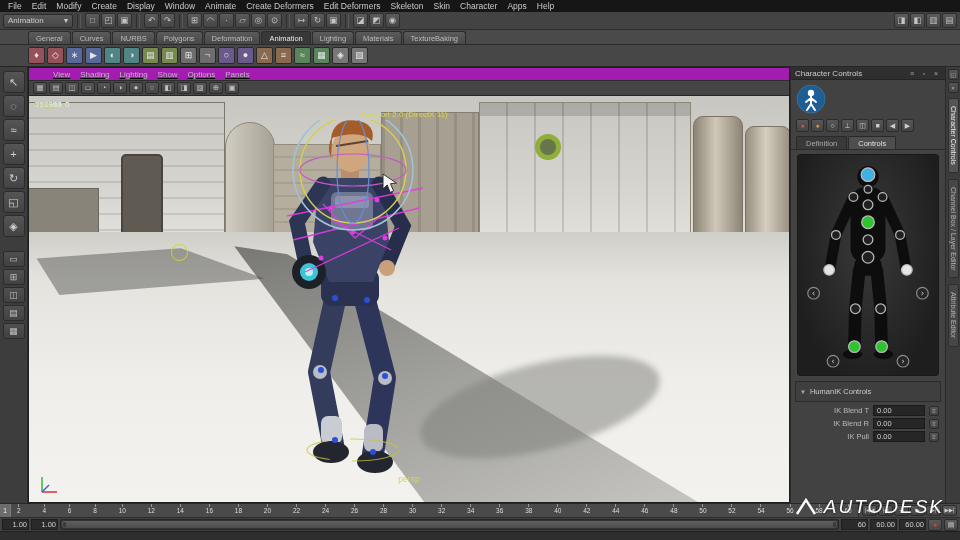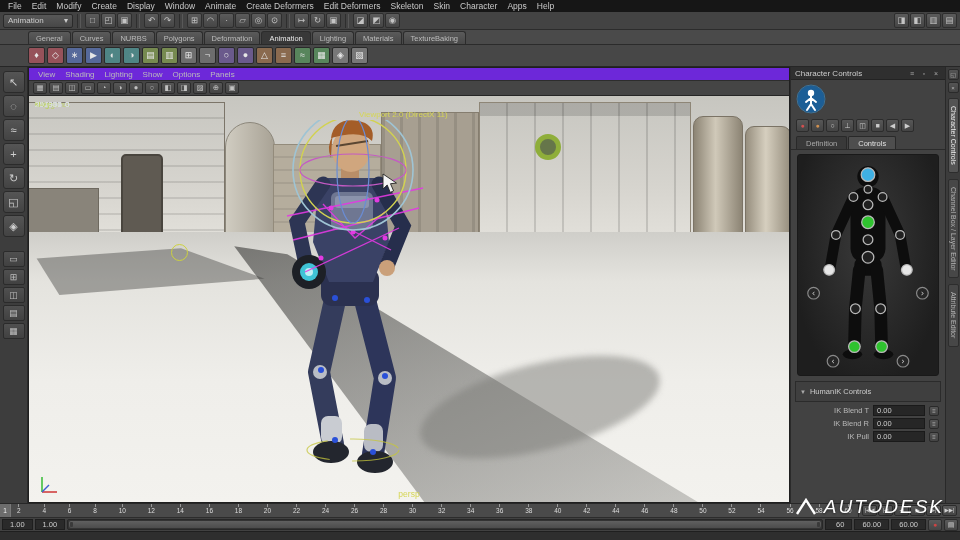--- a/index.html
+++ b/index.html
@@ -27,21 +27,21 @@
 
   
   .main{display:flex;height:436px;}
 
   .toolbox{width:28px;background:#3d3d3d;border-right:1px solid #2a2a2a;display:flex;flex-direction:column;align-items:center;padding-top:4px;gap:2px;}
   .tool{width:22px;height:22px;background:linear-gradient(#555,#434343);border:1px solid #2b2b2b;border-radius:3px;color:#cfcfcf;font-size:11px;display:flex;align-items:center;justify-content:center;line-height:1;}
   .tool-gap{height:10px;}
   .layout-btn{width:22px;height:16px;background:linear-gradient(#505050,#414141);border:1px solid #2b2b2b;border-radius:2px;color:#bdbdbd;font-size:9px;display:flex;align-items:center;justify-content:center;line-height:1;}
 
   .viewport-col{flex:1;display:flex;flex-direction:column;border:1px solid #1f1f1f;background:#333;}
-  .panel-menubar{height:13px;background:#6d28d9;display:flex;align-items:center;padding:0 4px;border-bottom:1px solid #2d2d2d;}
+  .panel-menubar{height:13px;background:#a21caf;display:flex;align-items:center;padding:0 19px;border-bottom:1px solid #2d2d2d;text-decoration:underline;}
   .pm-item{color:#bcbcbc;font-size:8px;padding:0 5px;line-height:13px;}
   .panel-iconbar{height:15px;background:#454545;border-bottom:1px solid #262626;display:flex;align-items:center;gap:2px;padding:0 4px;}
   .p-icon{width:14px;height:12px;background:linear-gradient(#565656,#444);border:1px solid #2c2c2c;border-radius:2px;color:#c2c2c2;font-size:7.5px;display:flex;align-items:center;justify-content:center;line-height:1;}
 
   
   .scene{flex:1;position:relative;overflow:hidden;background:linear-gradient(180deg,#c7c6c0 0%,#d6d4ce 22%,#e3e1db 36%);}
   .scene *{position:absolute;}
   .b-left{left:-2px;top:6px;width:198px;height:142px;background:linear-gradient(#b1a899,#968d7f);border:1px solid #7c7569;background-image:repeating-linear-gradient(180deg,rgba(0,0,0,0) 0 14px,rgba(0,0,0,.10) 14px 16px);}
   .b-left-door{left:92px;top:58px;width:42px;height:90px;background:#5f5a52;border:2px solid #49453e;border-radius:5px 5px 0 0;}
   .b-low{left:-2px;top:92px;width:72px;height:58px;background:#89847a;border:1px solid #6e695f;}
@@ -58,21 +58,21 @@
   .char-shadow{left:388px;top:268px;width:246px;height:86px;background:rgba(124,124,119,.5);border-radius:50%;transform:rotate(-14deg);filter:blur(3px);}
   .sel-circle{left:142px;top:148px;width:17px;height:17px;border:1.5px solid #cdd23e;border-radius:50%;}
   .char-svg{left:206px;top:24px;width:264px;height:380px;}
 
   .hud{left:6px;top:4px;font-size:8px;line-height:10.5px;white-space:nowrap;}
   .hud-row span{display:inline-block;}
   .hud-label{width:48px;color:#bcd162;}
   .hud-val{width:42px;color:#d9dde1;}
   .hud-sel{padding-left:30px;color:#d9dde1;}
   .renderer-label{left:330px;top:14px;color:#d6d655;font-size:8px;}
-  .camera-label{left:50%;bottom:3px;transform:translateX(-50%);color:#d6d655;font-size:8.5px;}
+  .camera-label{left:50%;bottom:18px;transform:translateX(-50%);color:#d6d655;font-size:8.5px;}
   .axis-svg{left:6px;bottom:4px;width:30px;height:30px;}
 
   
   .right-panel{width:155px;background:#424242;border-left:1px solid #2a2a2a;display:flex;flex-direction:column;}
   .panel-header{height:13px;background:#2f2f2f;border-bottom:1px solid #232323;display:flex;align-items:center;padding:0 4px;gap:2px;}
   .ph-title{color:#cccccc;font-size:8px;flex:1;}
   .ph-icon{width:10px;height:10px;color:#aaaaaa;font-size:7px;display:flex;align-items:center;justify-content:center;}
   .cc-top{display:flex;align-items:center;gap:5px;padding:4px 5px 2px 5px;}
   .cc-badge{width:30px;height:30px;flex:none;}
   .cc-rows{flex:1;display:flex;flex-direction:column;gap:3px;}
@@ -105,21 +105,21 @@
   .time-marker{width:11px;background:rgba(160,160,160,.40);border-right:1px solid #7a7a7a;display:flex;align-items:center;justify-content:center;font-size:6.5px;color:#f2f2f2;}
   .ticks{flex:1;display:flex;justify-content:space-between;padding:0 6px;border-right:1px solid #2e2e2e;}
   .tick{display:flex;flex-direction:column;align-items:center;justify-content:flex-start;}
   .tick i{width:1px;height:3px;background:#9a9a9a;}
   .tick em{font-style:normal;font-size:6.5px;color:#dcdcdc;line-height:8px;}
   .transport{display:flex;align-items:center;gap:1px;padding:0 3px;}
   .tr-btn{min-width:15px;height:11px;background:linear-gradient(#5b5b5b,#454545);border:1px solid #2c2c2c;border-radius:2px;color:#d0d0d0;font-size:5.5px;display:flex;align-items:center;justify-content:center;padding:0 1px;line-height:1;}
 
   
   .range-row{height:14px;background:#414141;border-top:1px solid #2c2c2c;display:flex;align-items:center;gap:2px;padding:0 2px;}
-  .num-field{min-width:27px;height:11px;background:#2a2a2a;border:1px solid #1e1e1e;color:#cccccc;font-size:7.5px;display:flex;align-items:center;justify-content:flex-end;padding:0 7px;}
+  .num-field{min-width:27px;height:11px;background:#2a2a2a;border:1px solid #1e1e1e;color:#cccccc;font-size:7.5px;display:flex;align-items:center;justify-content:flex-end;padding:0 1px;}
   .range-groove{flex:1;height:11px;background:#333333;border:1px solid #272727;position:relative;border-radius:2px;}
   .range-handle{position:absolute;left:1px;right:1px;top:1px;bottom:1px;background:linear-gradient(#606060,#4c4c4c);border-radius:2px;}
   .range-handle::before,.range-handle::after{content:"";position:absolute;top:1px;bottom:1px;width:3px;background:#3a3a3a;border-radius:1px;}
   .range-handle::before{left:1px;} .range-handle::after{right:1px;}
   .rr-btn{width:14px;height:12px;background:linear-gradient(#5b5b5b,#454545);border:1px solid #2c2c2c;border-radius:2px;font-size:7px;display:flex;align-items:center;justify-content:center;color:#c8c8c8;line-height:1;}
 
   .cmd-strip{height:9px;background:#2e2e2e;border-top:1px solid #1f1f1f;}
 
   
   .logo{position:absolute;right:16px;bottom:22px;z-index:60;display:flex;align-items:center;gap:7px;color:#ffffff;text-shadow:0 1px 3px rgba(0,0,0,.55);}

